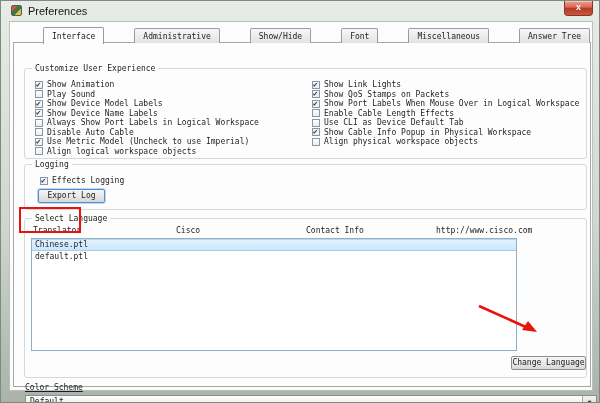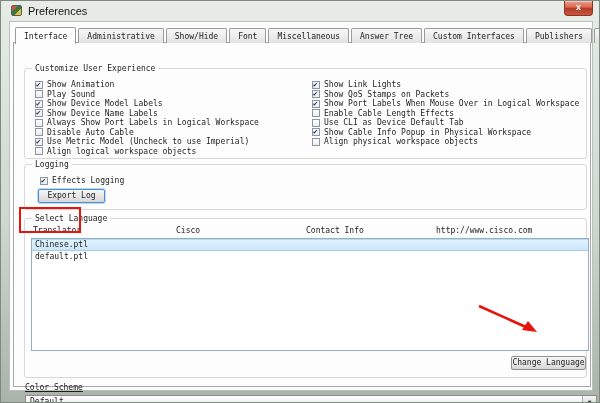--- a/index.html
+++ b/index.html
@@ -24,41 +24,41 @@
     color:#fff; font-family:"Liberation Sans",sans-serif; font-weight:bold; font-size:9px;
     text-align:center; line-height:13px; cursor:default;
     box-shadow:inset 0 1px 0 rgba(255,255,255,.45); }
   
   .client { position:absolute; left:8px; top:20px; width:584px; height:370px;
     background:#fcfcfc; border:1px solid #b9c1ba; }
   
   .tabbar { position:absolute; left:5px; top:5px; height:16px; display:flex; align-items:flex-end; z-index:3; }
   .tab { padding:3px 8px 2px 8px; margin-right:2px; background:linear-gradient(#f7f7f7,#e2e2e2);
     border:1px solid #9b9b9b; border-bottom:none; border-radius:2px 2px 0 0;
-    white-space:nowrap; color:#222; cursor:default; }
+    white-space:nowrap; color:#222; cursor:default;margin-left:28px; }
   .tab.active { background:#fdfdfd; padding-top:4px; padding-bottom:3px; position:relative; top:1px; z-index:4; }
   .tabpanel { position:absolute; left:3px; top:20px; width:578px; height:345px;
     background:#fdfdfd; border:1px solid #a7a7a7; }
   
   .group { position:absolute; border:1px solid #d8d8d8; border-radius:3px; background:#fdfdfd; }
   .group-title { position:absolute; top:-5px; left:7px; background:#fdfdfd; padding:0 3px; color:#1d1d1d; }
   
   .cbcol { position:absolute; top:11px; }
   .cbrow { display:flex; align-items:center; height:9.5px; white-space:nowrap; }
   .cb { display:inline-block; width:8px; height:8px; border:1px solid #8a96a2;
     background:linear-gradient(#fefefe,#ededed); margin-right:4px; position:relative; flex:0 0 auto; }
   .cb.on::after { content:"✔"; position:absolute; left:0px; top:-2px; font-size:8px; color:#233f66; }
   
   .btn { position:absolute; border:1px solid #8e8e8e; border-radius:2px;
     background:linear-gradient(#f7f7f7,#e9e9e9 45%, #d8d8d8);
     text-align:center; color:#1d1d1d; cursor:default; }
   .btn.focusring { border-color:#4f8fd0; box-shadow:0 0 0 1px #bcd9f3; }
   
   .hdr { position:absolute; top:7px; white-space:nowrap; color:#1d1d1d; }
-  .listbox { position:absolute; left:6px; top:19px; width:558px; height:113px;
+  .listbox { position:absolute; left:6px; top:19px; width:486px; height:113px;
     background:#fff; border:1px solid #94aec2; }
   .lrow { height:11px; line-height:11px; padding-left:3px; white-space:nowrap; cursor:default; }
   .lrow.sel { background:linear-gradient(#e2f2ff,#cbe6fb); border-top:1px solid #b3d9f5;
     border-bottom:1px solid #a4cdea; height:12px; line-height:10px; }
   
   .combo { position:absolute; left:11px; top:352px; width:572px; height:13px;
     border:1px solid #8e8e8e; background:linear-gradient(#ffffff,#e8e8e8);
     line-height:11px; padding-left:4px; cursor:default; }
   .combo .arrowbox { position:absolute; right:0; top:0; width:14px; height:11px;
     border-left:1px solid #aaa; background:linear-gradient(#f2f2f2,#d9d9d9);

